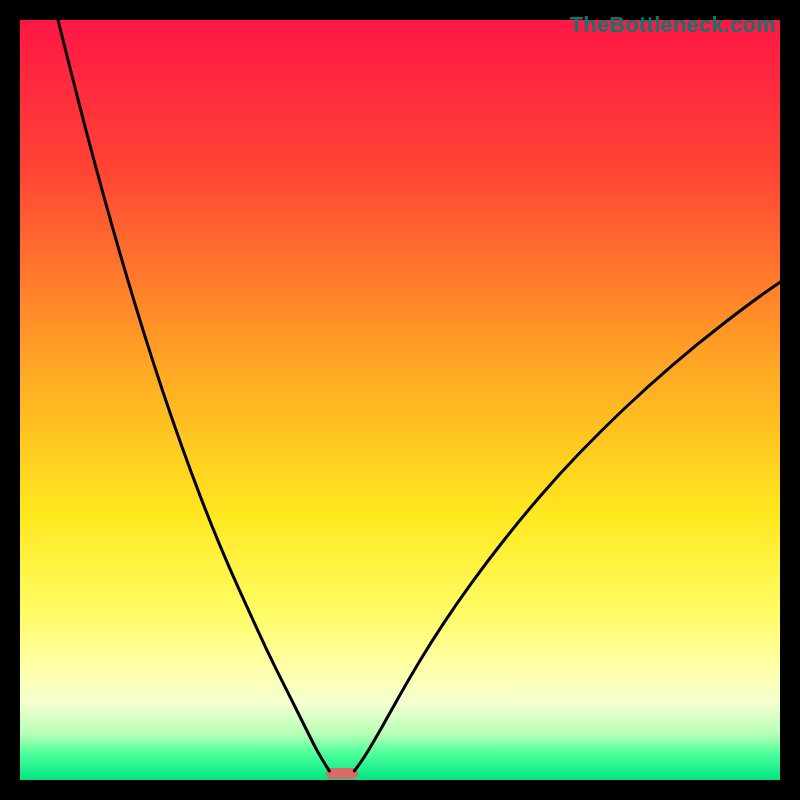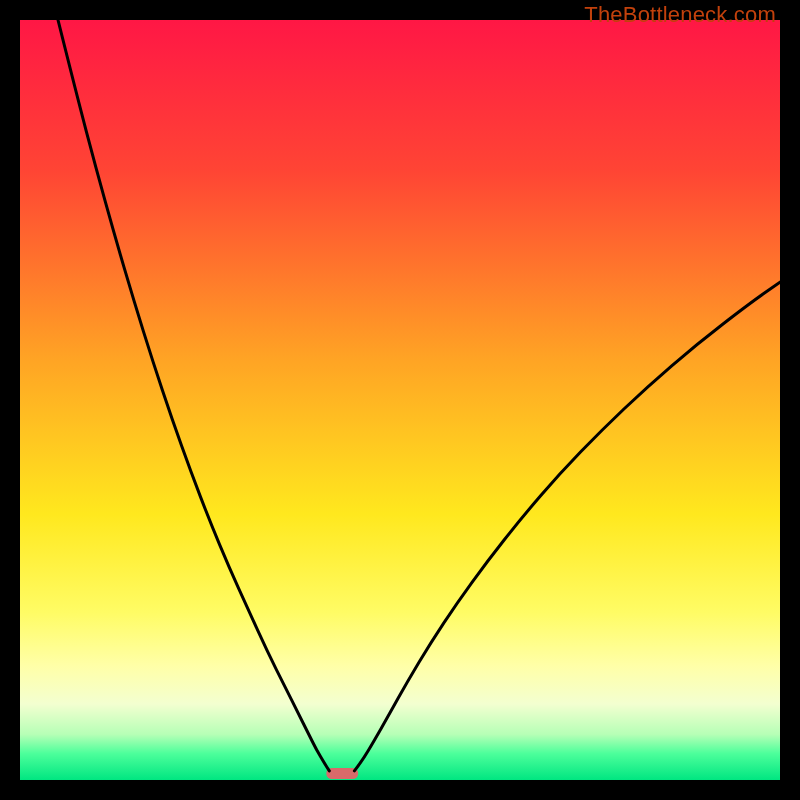--- a/index.html
+++ b/index.html
@@ -21,25 +21,25 @@
   }
   .plot {
     position: absolute;
     left: 0;
     top: 0;
     width: 760px;
     height: 760px;
   }
   .watermark {
     position: absolute;
-    top: 2px;
+    top: 12px;
     right: 24px;
-    color: #c2410c;
+    color: #0f766e;
     font-size: 22px;
-    font-weight: 400;
+    font-weight: 700;
     letter-spacing: 0.2px;
     user-select: none;
   }
   svg { display: block; }
 </style>
 </head>
 <body>
 
 <div class="frame">
   <svg class="plot" viewBox="0 0 760 760">

